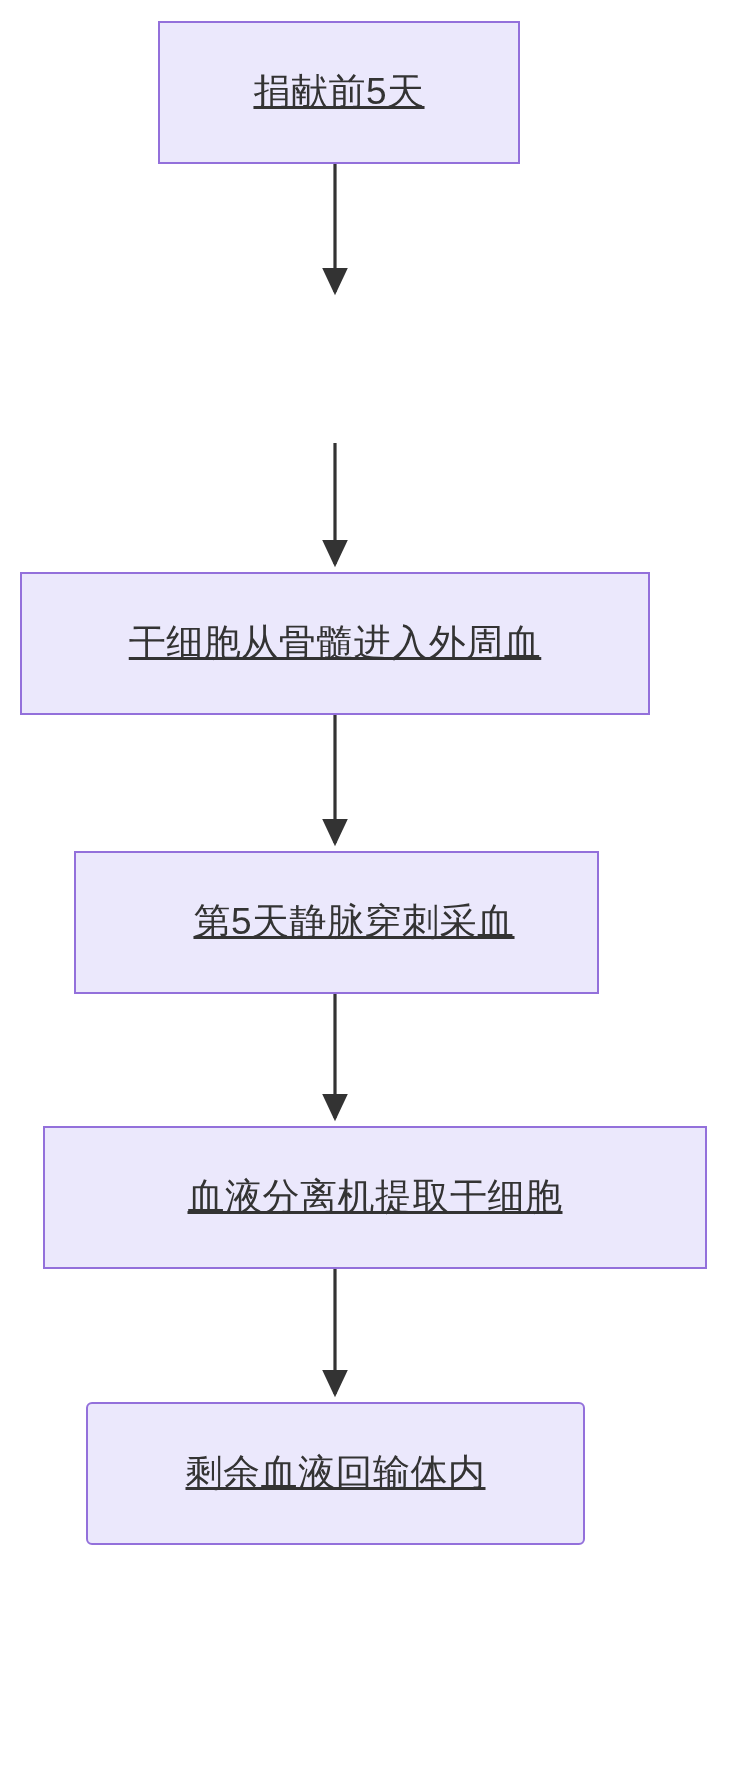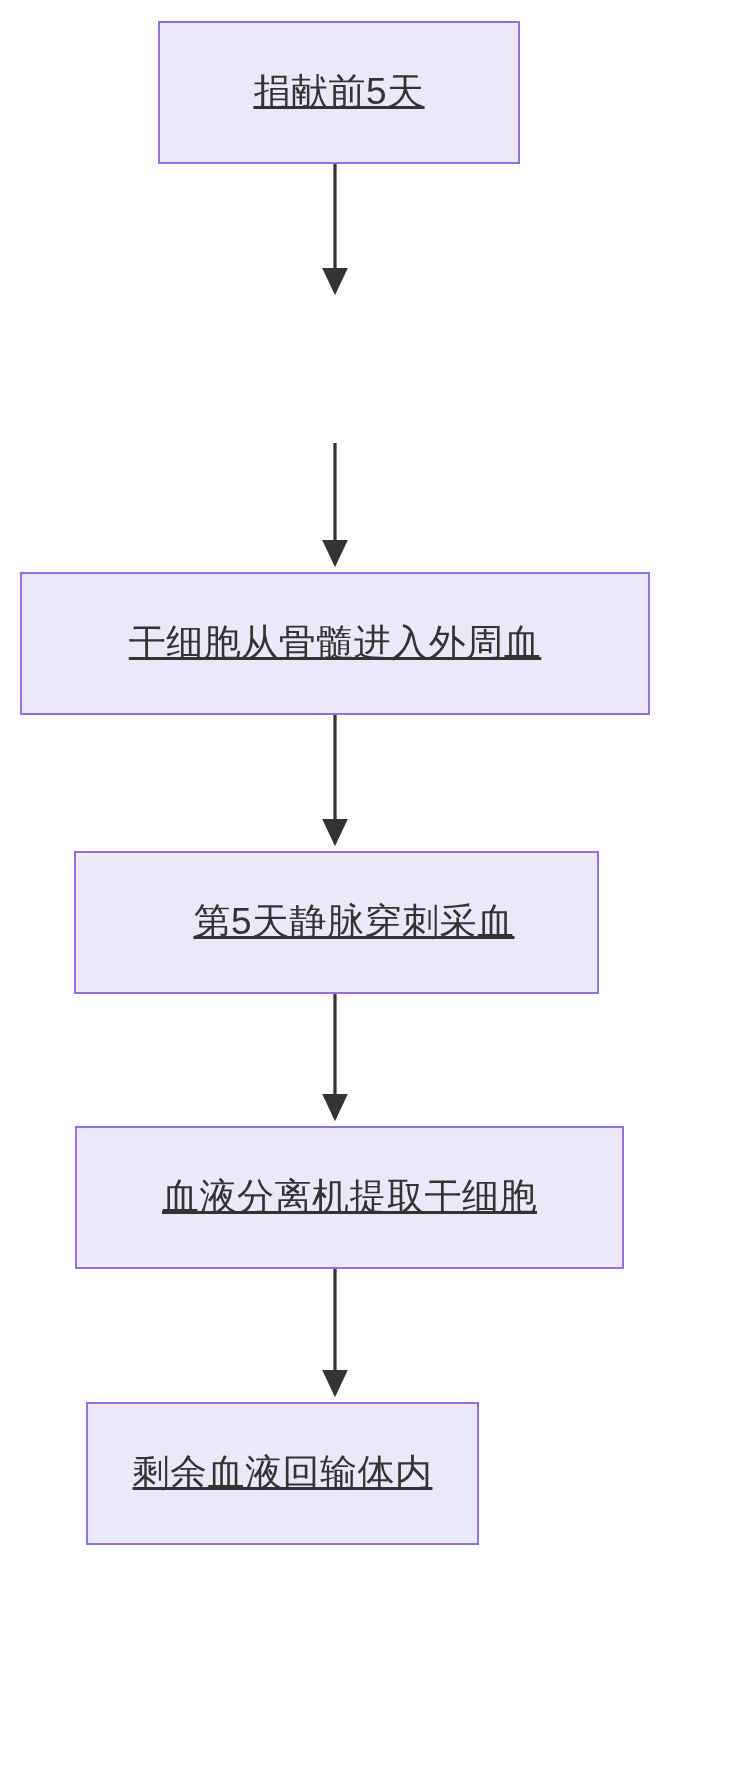--- a/index.html
+++ b/index.html
@@ -74,21 +74,21 @@
 
 
   <div class="node" style="left:20px; top:572px; width:630px; height:143px;justify-content:center;">
     <span class="node-label">干细胞从骨髓进入外周血</span>
   </div>
 
   <div class="node" style="left:74px; top:851px; width:525px; height:143px;padding-left:35px;">
     <span class="node-label">第5天静脉穿刺采血</span>
   </div>
 
-  <div class="node" style="left:43px; top:1126px; width:549px; height:143px;margin-left:32px;">
+  <div class="node" style="left:43px; top:1126px; width:664px; height:143px;">
     <span class="node-label">血液分离机提取干细胞</span>
   </div>
 
-  <div class="node" style="left:86px; top:1402px; width:393px; height:143px;">
+  <div class="node" style="left:86px; top:1402px; width:499px; height:143px;border-radius:6px;">
     <span class="node-label">剩余血液回输体内</span>
   </div>
 
 </div>
 
 </body></html>

